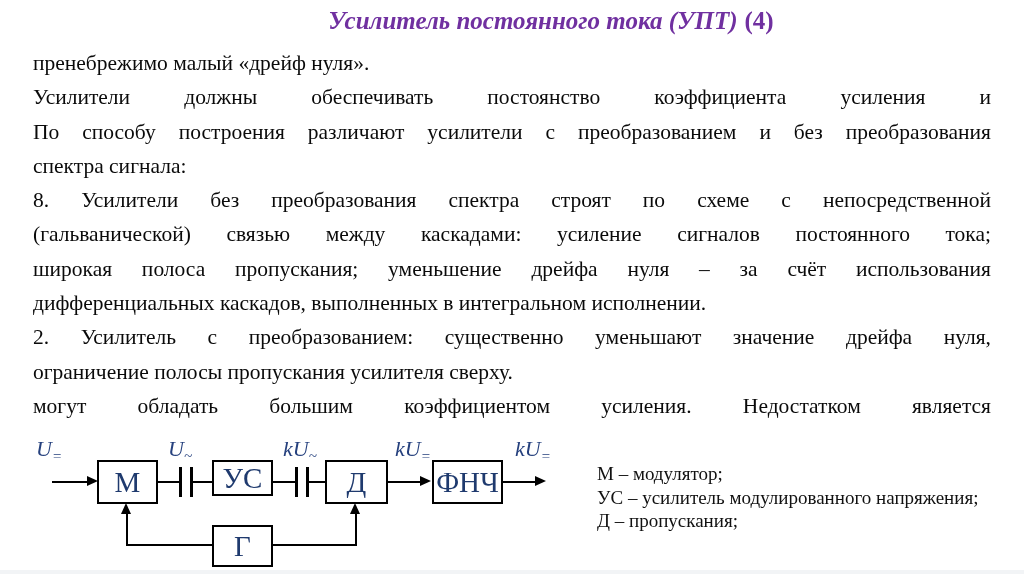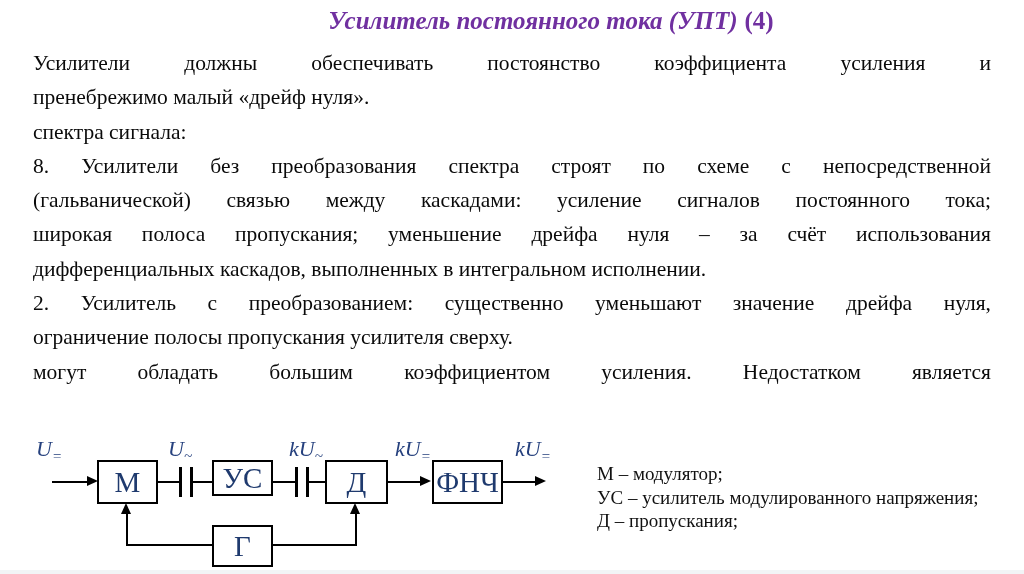--- a/index.html
+++ b/index.html
@@ -60,44 +60,45 @@
 <body>
 
 <div class="slide">
 
   <div class="title">
     <span class="title-main">Усилитель постоянного тока (УПТ)</span><span class="title-suffix">(4)</span>
   </div>
 
   <div class="body-text">
     <div>
+      <div class="tline last">пренебрежимо малый «дрейф нуля».</div>
       <div class="tline">Усилители должны обеспечивать постоянство коэффициента усиления и</div>
-      <div class="tline last">пренебрежимо малый «дрейф нуля».</div>
     </div>
     <div>
+      <div class="tline">По способу построения различают усилители с преобразованием и без преобразования</div>
       <div class="tline last">спектра сигнала:</div>
     </div>
     <div>
       <div class="tline">8. Усилители без преобразования спектра строят по схеме с непосредственной</div>
       <div class="tline">(гальванической) связью между каскадами: усиление сигналов постоянного тока;</div>
       <div class="tline">широкая полоса пропускания; уменьшение дрейфа нуля – за счёт использования</div>
       <div class="tline last">дифференциальных каскадов, выполненных в интегральном исполнении.</div>
     </div>
     <div>
       <div class="tline">2. Усилитель с преобразованием: существенно уменьшают значение дрейфа нуля,</div>
       <div class="tline last">ограничение полосы пропускания усилителя сверху.</div>
       <div class="tline">могут обладать большим коэффициентом усиления. Недостатком является</div>
     </div>
   </div>
 
   <div class="diagram">
 
     <span class="sig" style="left:36px"><span>U</span><sub>=</sub></span>
     <span class="sig" style="left:168px"><span>U</span><sub>~</sub></span>
-    <span class="sig" style="left:289px"><span>kU</span><sub>~</sub></span>
+    <span class="sig" style="left:283px"><span>kU</span><sub>~</sub></span>
     <span class="sig" style="left:395px"><span>kU</span><sub>=</sub></span>
     <span class="sig" style="left:515px"><span>kU</span><sub>=</sub></span>
 
     <div class="hline" style="left:52px; top:481px; width:36px"></div>
     <div class="arr-r" style="left:87px; top:476px"></div>
 
     <div class="d-box" style="left:97px;  top:460px; width:61px; height:44px">
         <span>М</span>
       </div>
     <div class="d-box" style="left:212px; top:460px; width:61px; height:36px">

